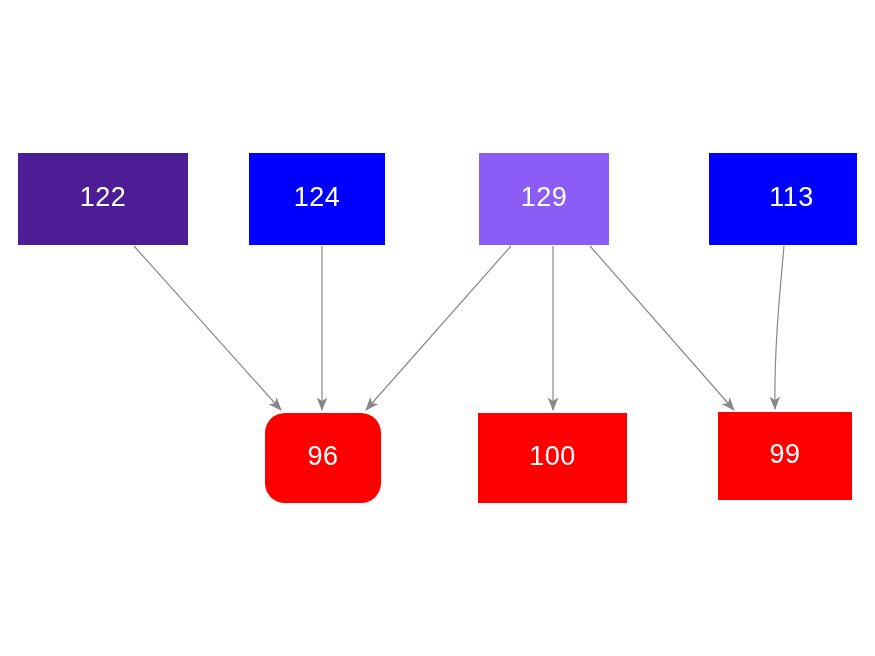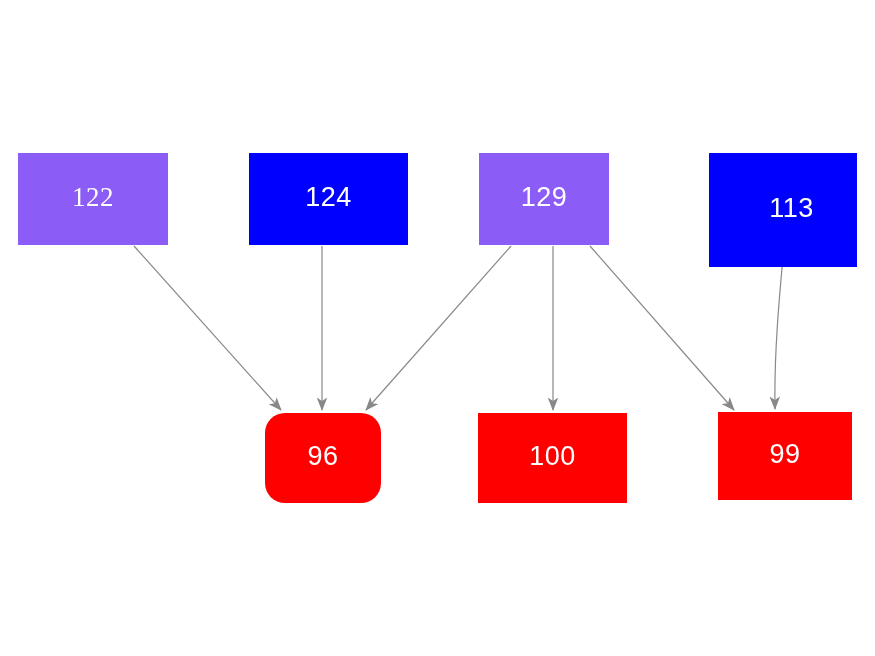--- a/index.html
+++ b/index.html
@@ -58,30 +58,30 @@
         <path d="M134,246 L281,410" fill="none" stroke="#888888" stroke-width="1.2" marker-end="url(#arrowhead)"></path>
         <path d="M322,246 L322,410" fill="none" stroke="#888888" stroke-width="1.2" marker-end="url(#arrowhead)"></path>
         <path d="M511,246 L366,410" fill="none" stroke="#888888" stroke-width="1.2" marker-end="url(#arrowhead)"></path>
         <path d="M553,246 L553,410" fill="none" stroke="#888888" stroke-width="1.2" marker-end="url(#arrowhead)"></path>
         <path d="M590,246 L734,410" fill="none" stroke="#888888" stroke-width="1.2" marker-end="url(#arrowhead)"></path>
         <path d="M784,246 C779,300 774,355 775,409" fill="none" stroke="#888888" stroke-width="1.2" marker-end="url(#arrowhead)"></path>
       </g>
   </svg>
 
   <div id="nodes-layer">
-      <div class="node" style="left: 18px; top: 153px; width: 150px; height: 92px; background: #8b5cf6; font-family: Liberation Serif, serif;">
+      <div class="node" style="left: 18px; top: 153px; width: 170px; height: 92px; background: #4c1d95;">
         <span class="node-label" style="color: rgb(255, 255, 255);">122</span>
       </div>
-      <div class="node" style="left: 249px; top: 153px; width: 159px; height: 92px; background: rgb(0, 0, 255);">
+      <div class="node" style="left: 249px; top: 153px; width: 136px; height: 92px; background: rgb(0, 0, 255);">
         <span class="node-label" style="color: rgb(255, 255, 255);">124</span>
       </div>
       <div class="node" style="left: 479px; top: 153px; width: 130px; height: 92px; background: #8b5cf6;">
         <span class="node-label" style="color: rgb(255, 255, 255);">129</span>
       </div>
-      <div class="node" style="left: 709px; top: 153px; width: 148px; height: 114px; background: rgb(0, 0, 255); padding-left: 17px;">
+      <div class="node" style="left: 709px; top: 153px; width: 148px; height: 92px; background: rgb(0, 0, 255); padding-left: 17px;">
         <span class="node-label" style="color: rgb(255, 255, 255);">113</span>
       </div>
       <div class="node" style="left: 265px; top: 413px; width: 116px; height: 90px; background: rgb(255, 0, 0); border-radius: 20px;">
         <span class="node-label" style="color: rgb(255, 255, 255);">96</span>
       </div>
       <div class="node" style="left: 478px; top: 413px; width: 149px; height: 90px; background: rgb(255, 0, 0); text-align: center;">
         <span class="node-label" style="color: rgb(255, 255, 255);">100</span>
       </div>
       <div class="node" style="left: 718px; top: 412px; width: 134px; height: 88px; background: rgb(255, 0, 0);">
         <span class="node-label" style="color: rgb(255, 255, 255);">99</span>

